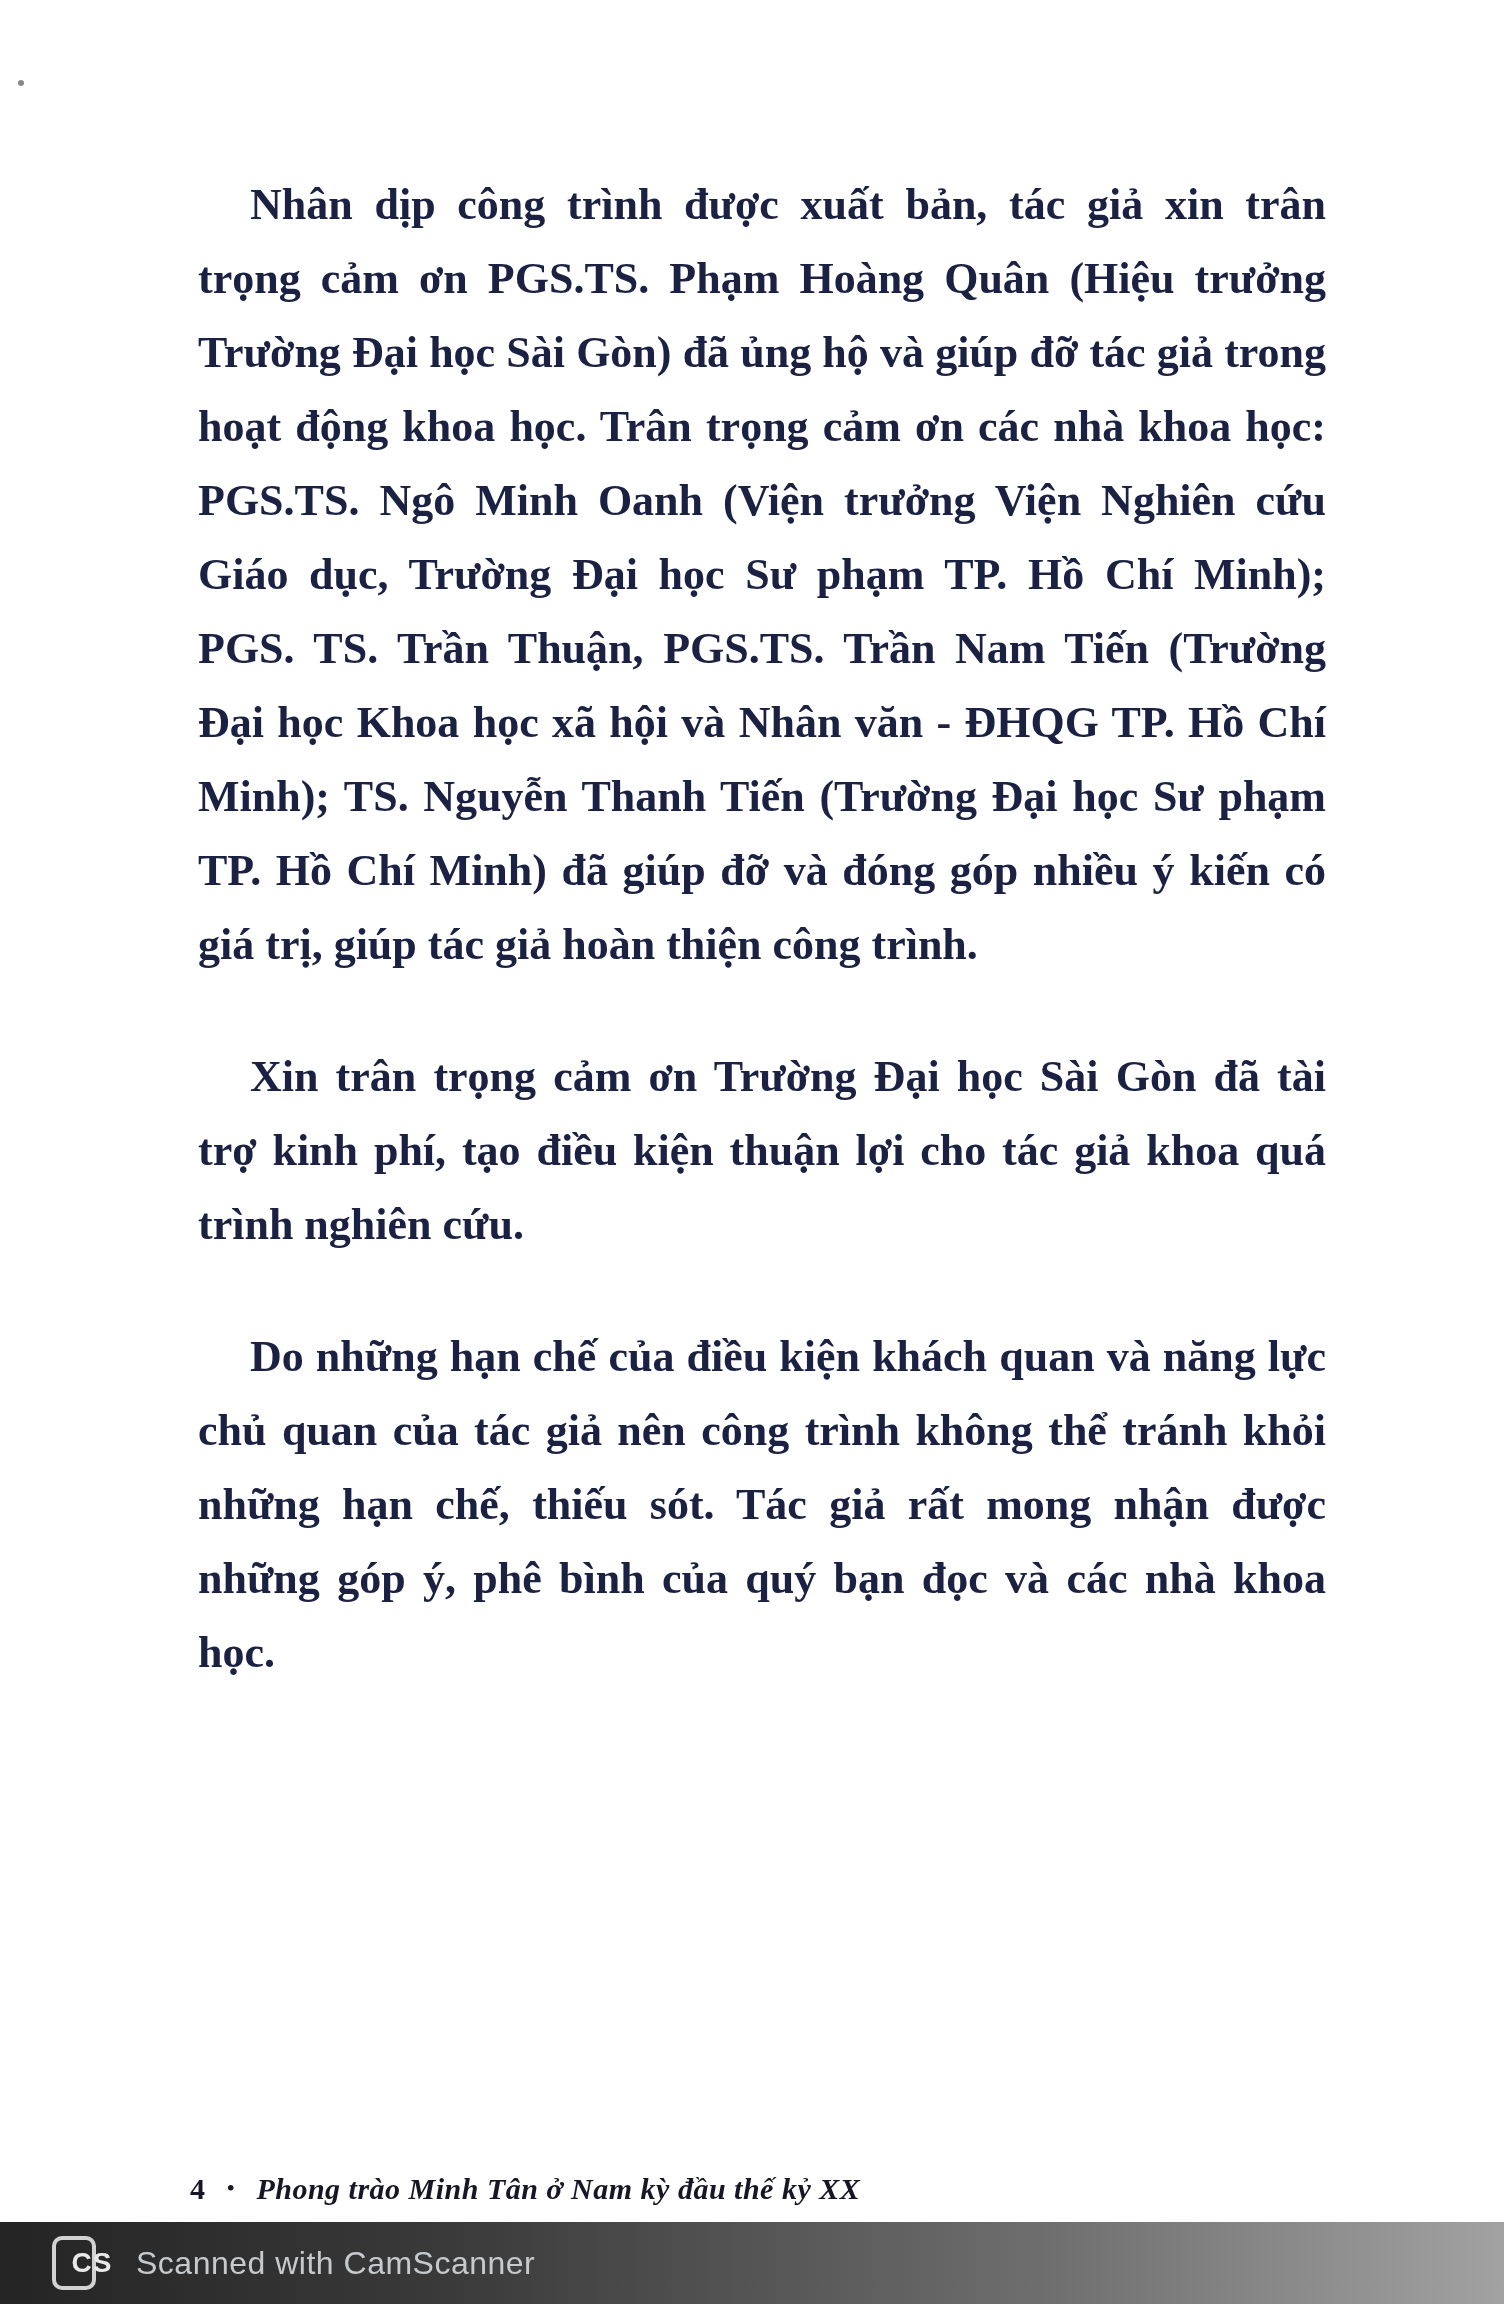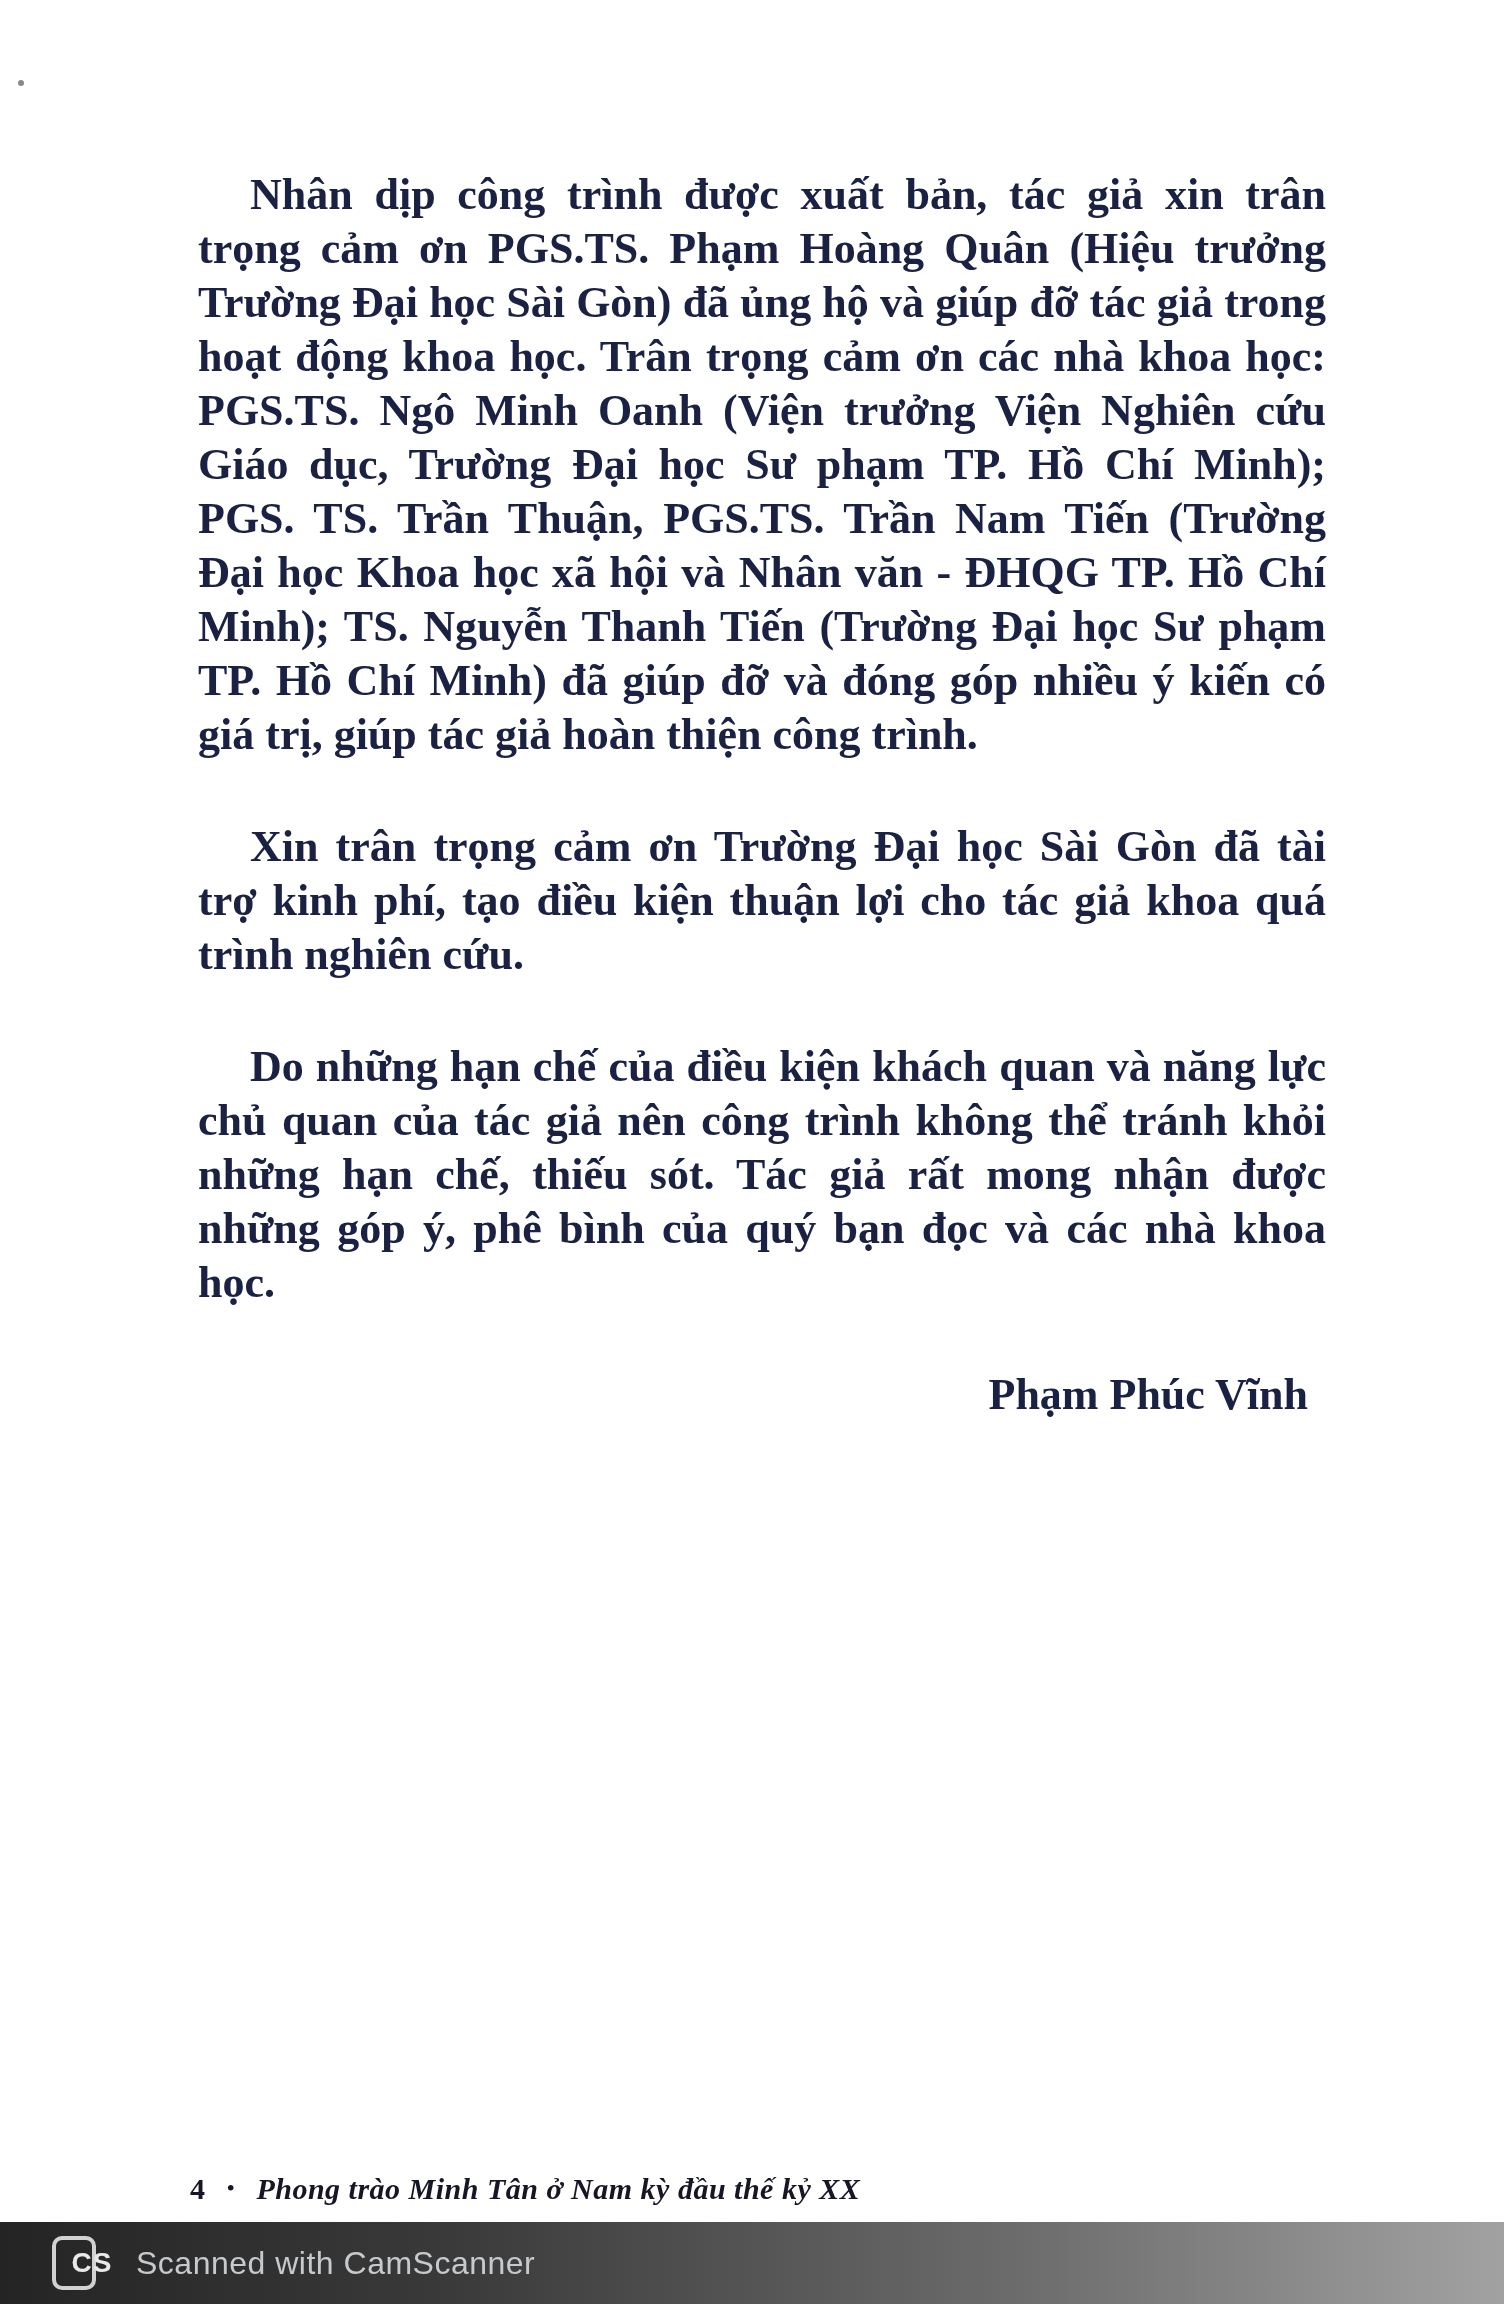--- a/index.html
+++ b/index.html
@@ -26,21 +26,21 @@
     opacity: .7;
   }
   .text-block {
     position: absolute;
     left: 198px;
     top: 168px;
     width: 1128px;
     color: #1b2142;
     font-weight: 700;
     font-size: 44px;
-    line-height: 54px;
+    line-height: 74px;
     text-align: justify;
   }
   .para {
     margin: 0 0 58px 0;
     text-indent: 52px;
   }
   .signature {
     margin-top: 40px;
     text-align: right;
     padding-right: 18px;
@@ -115,21 +115,20 @@
 <body>
 
 <div class="page">
 
   <div class="artifact-dot"></div>
 
   <div class="text-block">
     <p class="para">Nhân dịp công trình được xuất bản, tác giả xin trân trọng cảm ơn PGS.TS. Phạm Hoàng Quân (Hiệu trưởng Trường Đại học Sài Gòn) đã ủng hộ và giúp đỡ tác giả trong hoạt động khoa học. Trân trọng cảm ơn các nhà khoa học: PGS.TS. Ngô Minh Oanh (Viện trưởng Viện Nghiên cứu Giáo dục, Trường Đại học Sư phạm TP. Hồ Chí Minh); PGS. TS. Trần Thuận, PGS.TS. Trần Nam Tiến (Trường Đại học Khoa học xã hội và Nhân văn - ĐHQG TP. Hồ Chí Minh); TS. Nguyễn Thanh Tiến (Trường Đại học Sư phạm TP. Hồ Chí Minh) đã giúp đỡ và đóng góp nhiều ý kiến có giá trị, giúp tác giả hoàn thiện công trình.</p>
     <p class="para">Xin trân trọng cảm ơn Trường Đại học Sài Gòn đã tài trợ kinh phí, tạo điều kiện thuận lợi cho tác giả khoa quá trình nghiên cứu.</p>
     <p class="para">Do những hạn chế của điều kiện khách quan và năng lực chủ quan của tác giả nên công trình không thể tránh khỏi những hạn chế, thiếu sót. Tác giả rất mong nhận được những góp ý, phê bình của quý bạn đọc và các nhà khoa học.</p>
-    <div class="signature">Phạm Phúc Vĩnh</div>
   </div>
 
   <div class="footer">
     <span class="page-num">4</span>
     <span class="sep">•</span>
     <span class="book-title">Phong trào Minh Tân ở Nam kỳ đầu thế kỷ XX</span>
   </div>
 
   <div class="scanner-bar">
     <div class="cs-logo">

